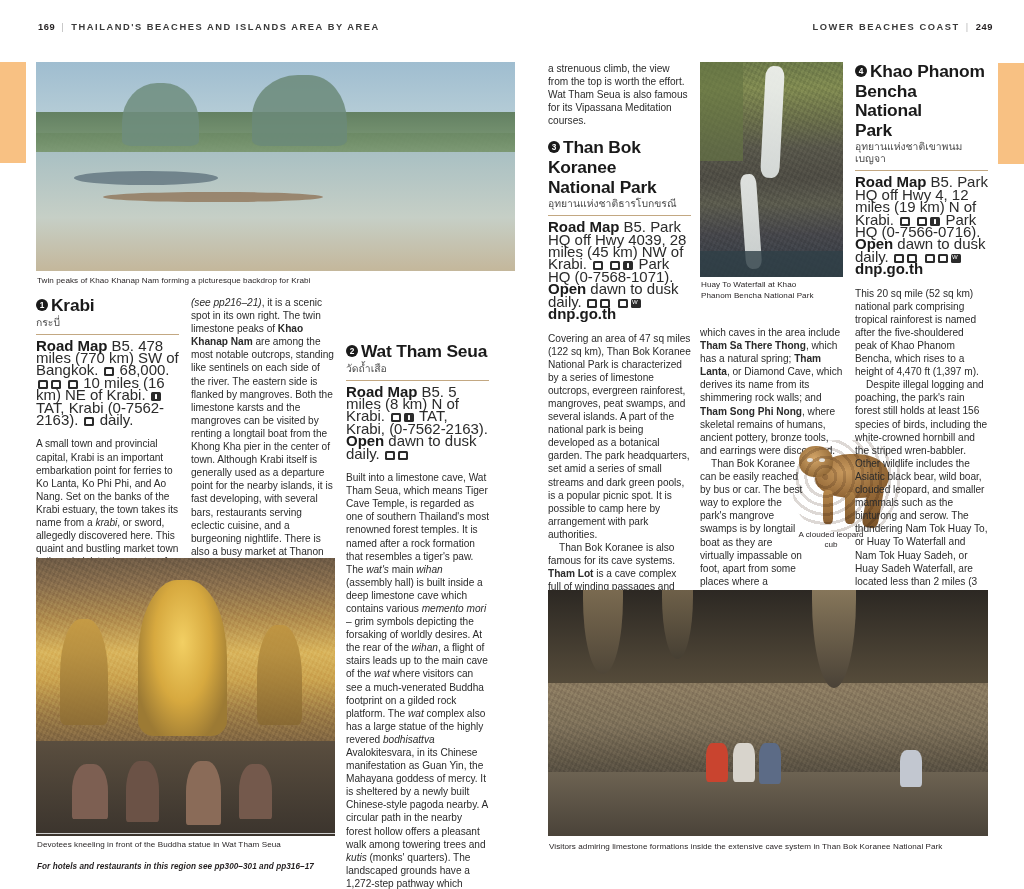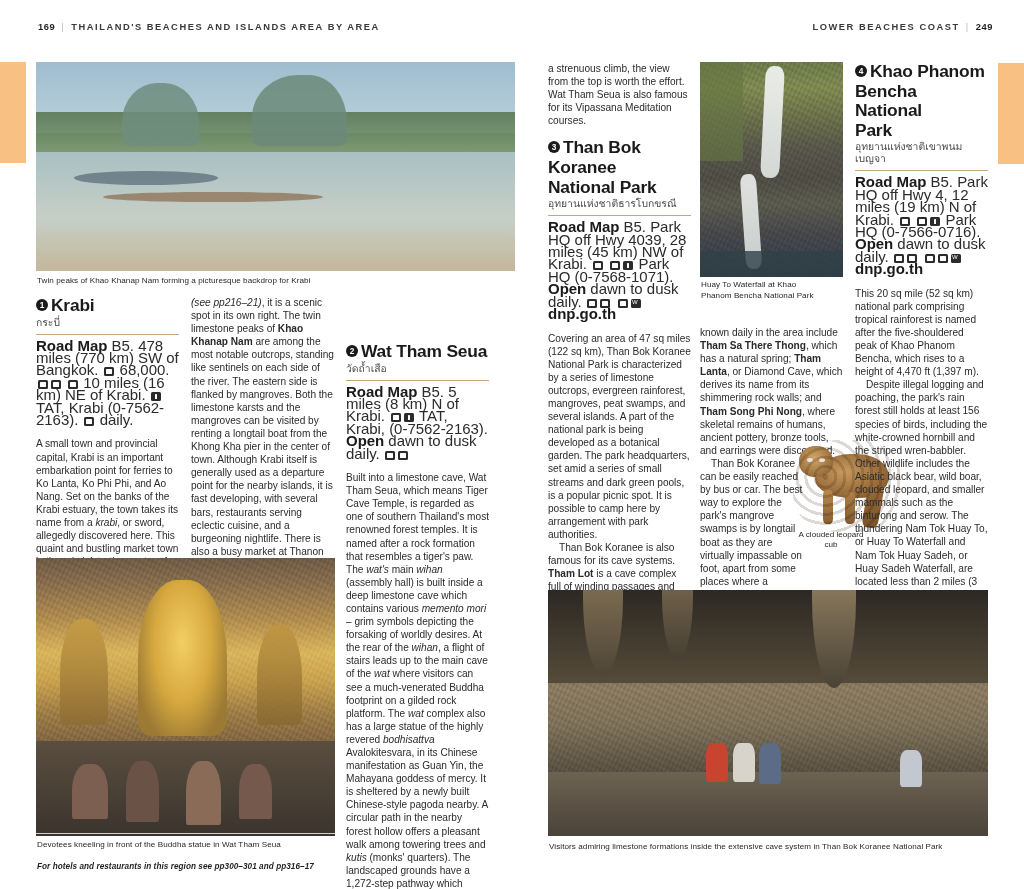--- a/index.html
+++ b/index.html
@@ -321,21 +321,21 @@
   <div class="photo ph-falls" style="left:700px; top:62px; width:143px; height:215px;">
     <div class="ph-noise"></div>
     <div style="position:absolute;left:44%;top:2%;width:13%;height:52%;background:linear-gradient(to bottom,#f2f4f3,#dfe4e2);border-radius:40%/10%;opacity:.92;transform:rotate(3deg);"></div>
     <div style="position:absolute;left:30%;top:52%;width:11%;height:44%;background:linear-gradient(to bottom,#eef1ef,#d7dcda);border-radius:40%/10%;opacity:.9;transform:rotate(-4deg);"></div>
     <div style="position:absolute;left:0;right:0;bottom:0;height:12%;background:#2f4047;opacity:.8;"></div>
     <div style="position:absolute;left:0;top:0;width:30%;height:46%;background:#667444;opacity:.65;"></div>
   </div>
   <div class="caption" style="left:701px; top:280px; width:125px;">Huay To Waterfall at Khao Phanom Bencha National Park</div>
 
   <div class="col" style="left:700px; top:326px; width:143px;">
-    <p><span>known daily in the area include </span><b>Tham Sa There Thong</b><span>, which has a natural spring; </span><b>Tham Lanta</b><span>, or Diamond Cave, which derives its name from its shimmering rock walls; and </span><b>Tham Song Phi Nong</b><span>, where skeletal remains of humans, ancient pottery, bronze tools, and earrings were discovered.</span></p>
+    <p><span>which caves in the area include </span><b>Tham Sa There Thong</b><span>, which has a natural spring; </span><b>Tham Lanta</b><span>, or Diamond Cave, which derives its name from its shimmering rock walls; and </span><b>Tham Song Phi Nong</b><span>, where skeletal remains of humans, ancient pottery, bronze tools, and earrings were discovered.</span></p>
     <p class="indent" style="width:108px;">Than Bok Koranee can be easily reached by bus or car. The best way to explore the park's mangrove swamps is by longtail boat as they are virtually impassable on foot, apart from some places where a boardwalk has been constructed. Visitors can also hike along marked trekking trails.</p>
   </div>
 
   <div class="leopard">
     <div style="position:absolute;left:22px;top:14px;width:74px;height:44px;background:radial-gradient(ellipse at 40% 40%, #c99a5e, #8f6434 70%, #6d4a26);border-radius:48% 44% 42% 50%/58% 52% 48% 44%;"></div>
     <div style="position:absolute;left:6px;top:6px;width:34px;height:31px;background:radial-gradient(circle at 45% 40%, #d3a568, #936a38 75%);border-radius:48% 48% 46% 46%;"></div>
     <div style="position:absolute;left:14px;top:18px;width:6px;height:4px;background:#e8e4dc;border-radius:50%;"></div>
     <div style="position:absolute;left:26px;top:18px;width:6px;height:4px;background:#e8e4dc;border-radius:50%;"></div>
     <div style="position:absolute;left:72px;top:44px;width:16px;height:44px;background:linear-gradient(#9a6d3a,#7a5329);border-radius:30%/18%;transform:rotate(10deg);"></div>
     <div style="position:absolute;left:30px;top:50px;width:10px;height:34px;background:linear-gradient(#b8894d,#8a6034);border-radius:34%/16%;"></div>

